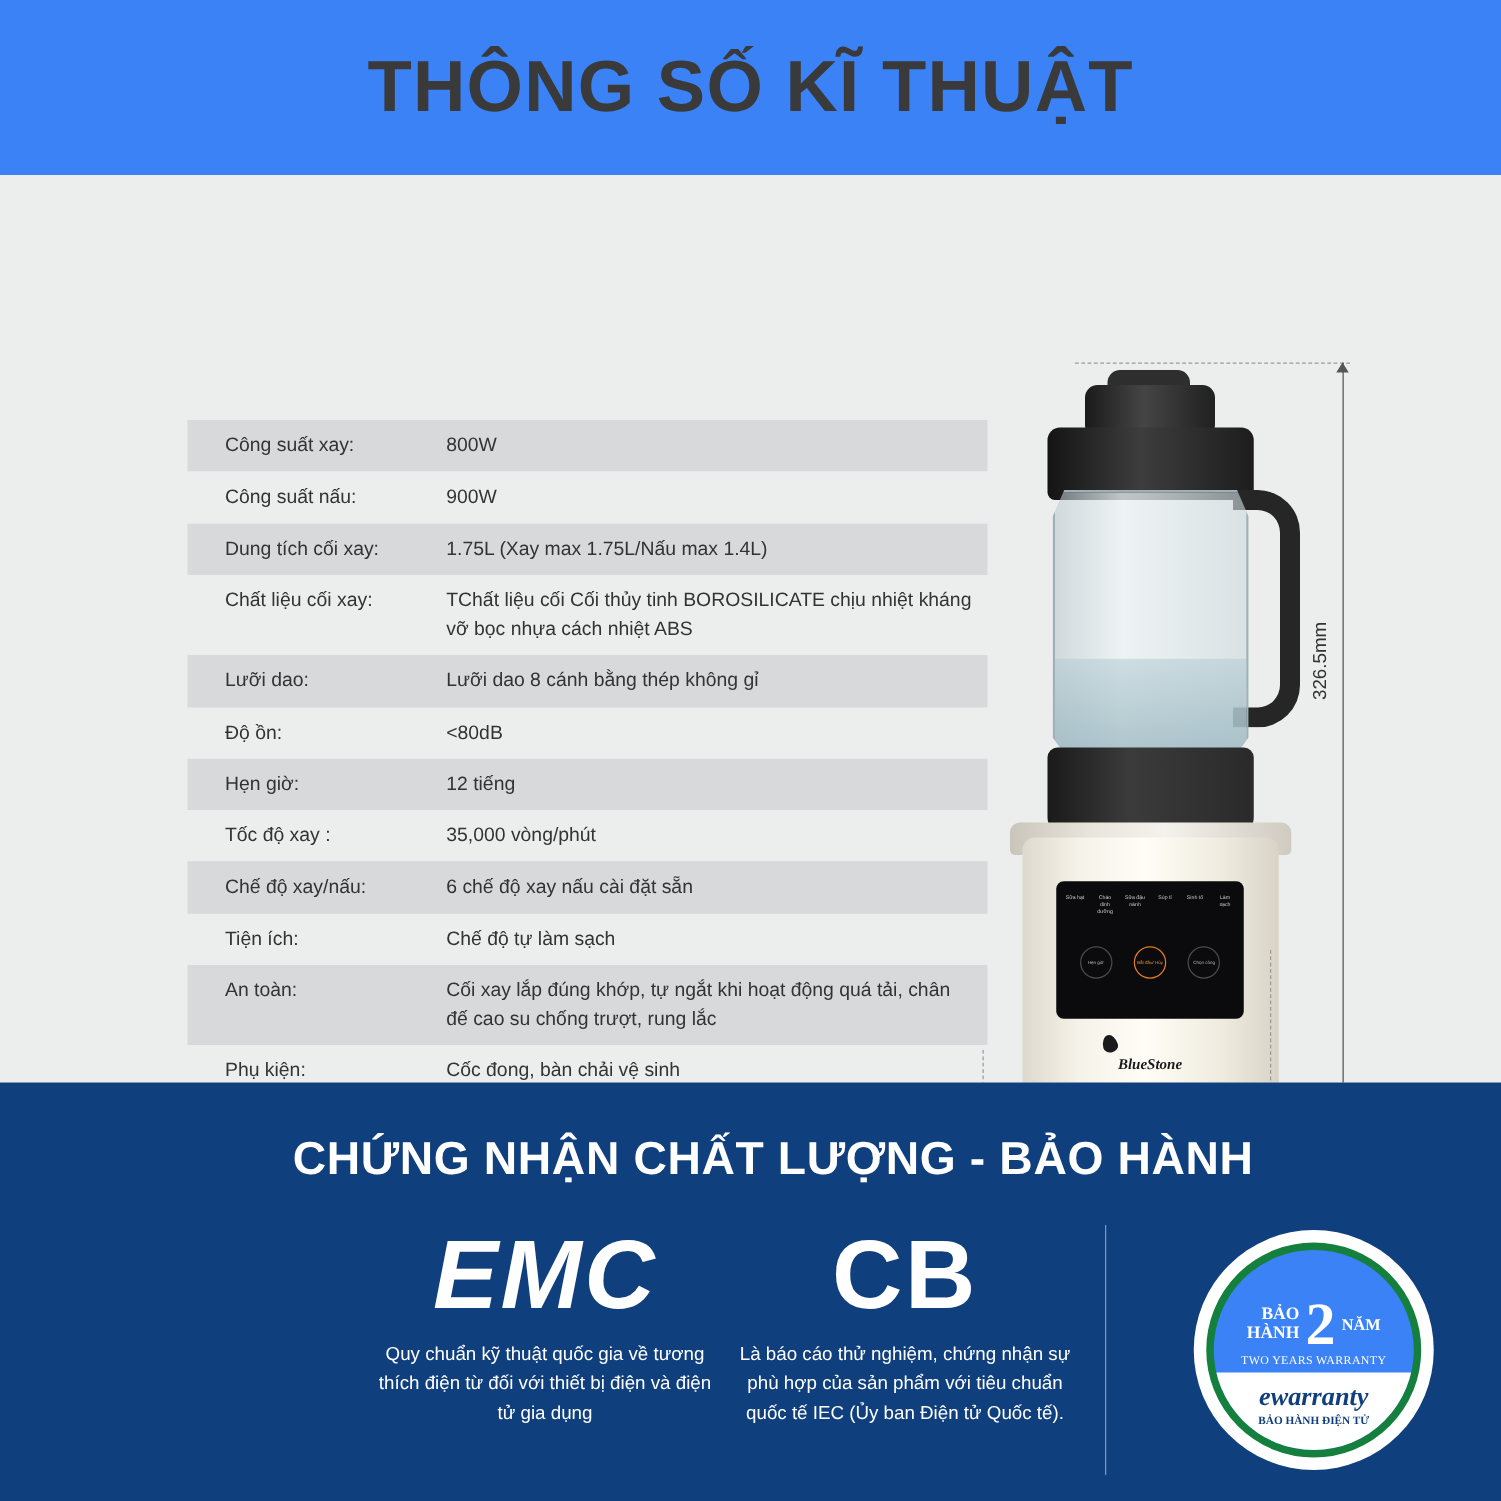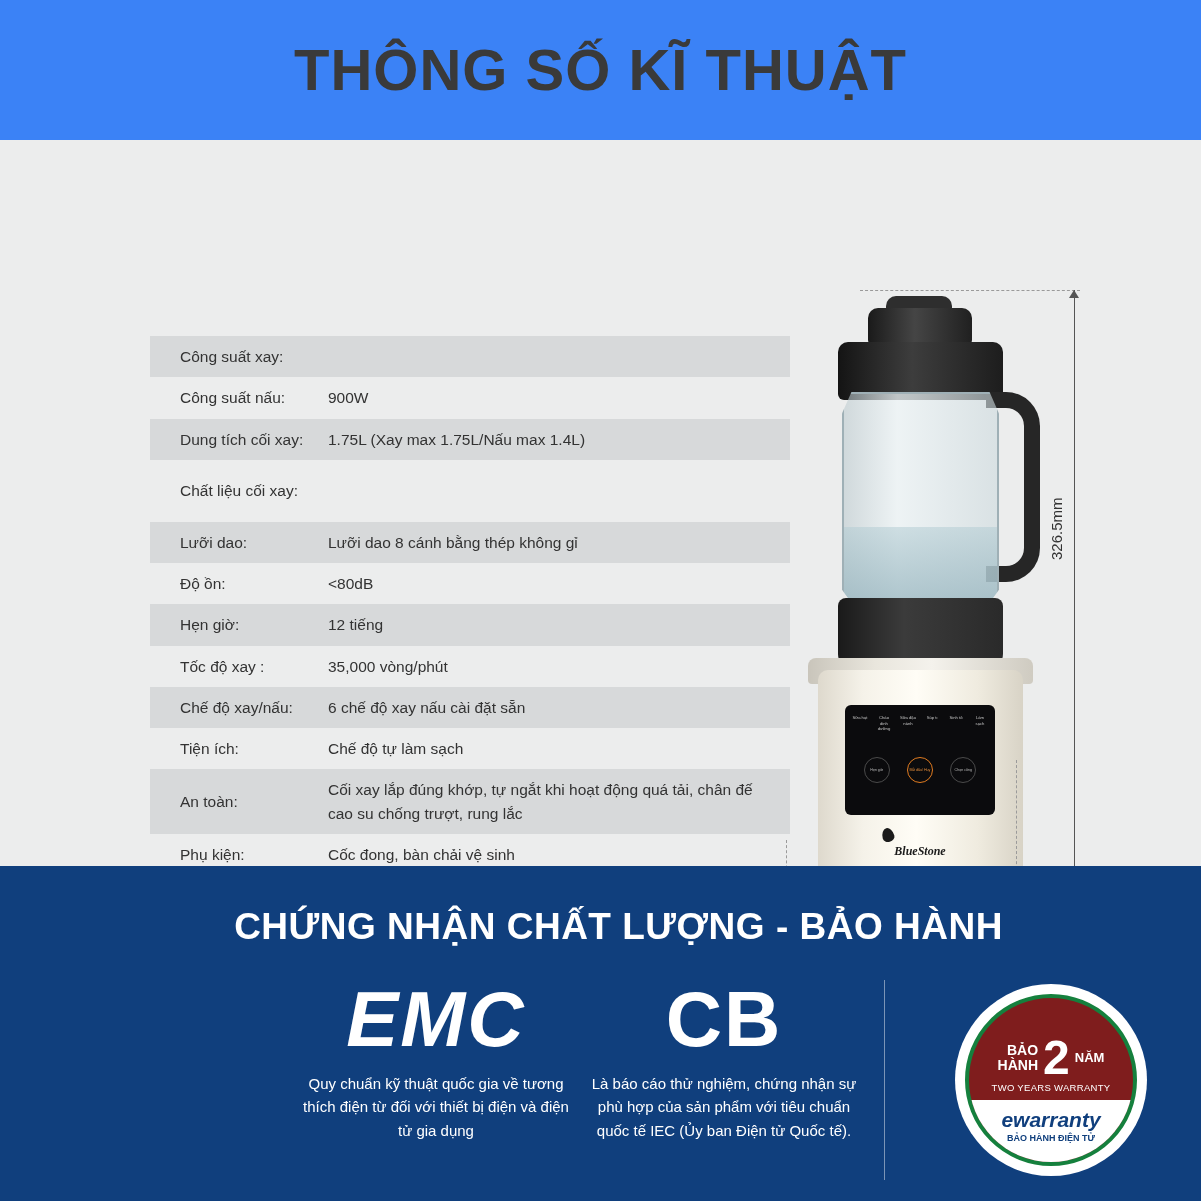--- a/index.html
+++ b/index.html
@@ -39,24 +39,25 @@
   }
 
   .spec-table {
     position: absolute;
     left: 150px;
     top: 196px;
     width: 640px;
   }
   .spec-row {
     display: flex;
-    align-items: center;
+    align-items: flex-start;
     padding: 9px 12px 9px 30px;
     font-size: 15.5px;
     color: #333333;
+    gap: 29px;
   }
   .spec-row.shade { background: #d7d9da; }
   .spec-row .label {
     width: 148px;
     flex: none;
     line-height: 1.5;
   }
   .spec-row .value {
     flex: 1;
     line-height: 1.5;
@@ -322,23 +323,24 @@
     background: #ffffff;
     display: flex;
     align-items: center;
     justify-content: center;
   }
   .badge-inner {
     position: relative;
     width: 172px;
     height: 172px;
     border-radius: 50%;
-    background: #7f1d1d;
-    border: 4px solid #15803d;
+    background: #3b82f6;
+    border: 6px solid #15803d;
     overflow: hidden;
+    font-family: Liberation Serif, serif;
   }
   .badge-top {
     position: absolute;
     top: 36px; left: 0; right: 0;
     display: flex;
     align-items: center;
     justify-content: center;
     gap: 5px;
   }
   .badge-bh {
@@ -391,31 +393,33 @@
 
 <div class="header">
   <div class="header-title">THÔNG SỐ KĨ THUẬT</div>
 </div>
 
 <div class="spec-section">
 
   <div class="spec-table">
     <div class="spec-row shade">
       <div class="label">Công suất xay:</div>
+      <div class="value">800W</div>
     </div>
     <div class="spec-row">
       <div class="label">Công suất nấu:</div>
       <div class="value">900W</div>
     </div>
     <div class="spec-row shade">
       <div class="label">Dung tích cối xay:</div>
       <div class="value">1.75L (Xay max 1.75L/Nấu max 1.4L)</div>
     </div>
     <div class="spec-row tall">
       <div class="label">Chất liệu cối xay:</div>
+      <div class="value">TChất liệu cối Cối thủy tinh BOROSILICATE chịu nhiệt kháng vỡ bọc nhựa cách nhiệt ABS</div>
     </div>
     <div class="spec-row shade">
       <div class="label">Lưỡi dao:</div>
       <div class="value">Lưỡi dao 8 cánh bằng thép không gỉ</div>
     </div>
     <div class="spec-row">
       <div class="label">Độ ồn:</div>
       <div class="value">&lt;80dB</div>
     </div>
     <div class="spec-row shade">

